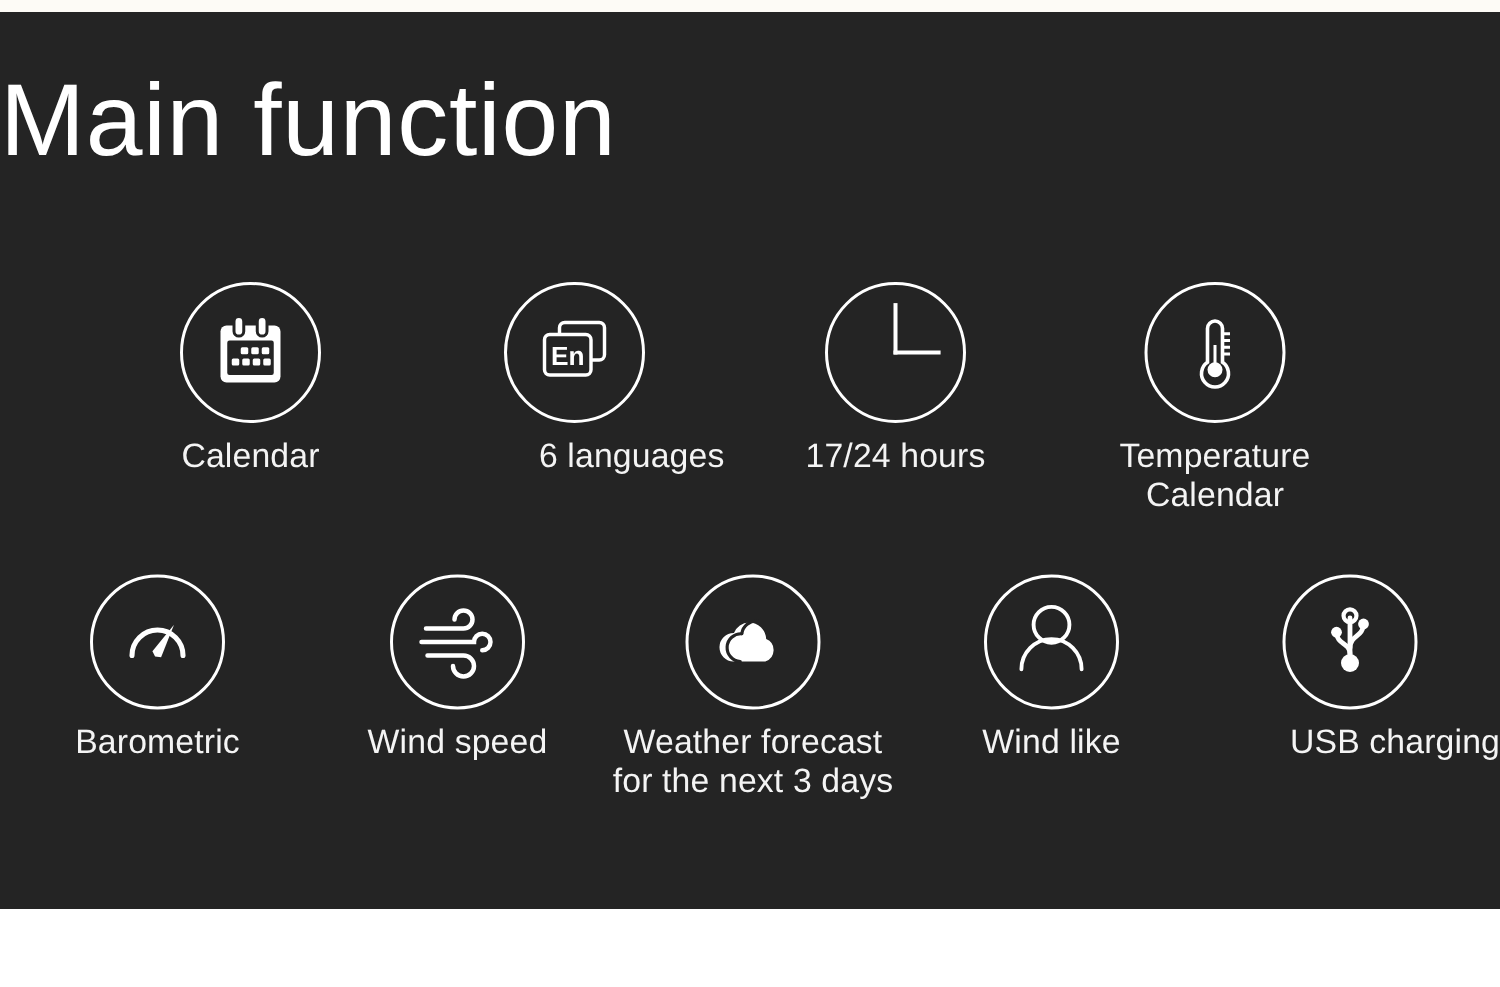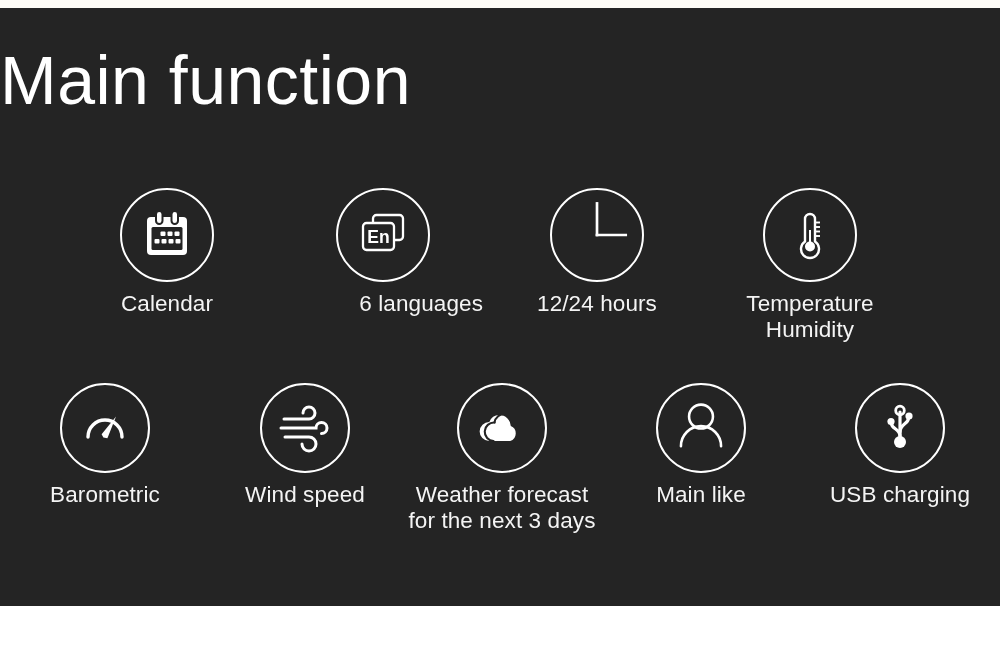--- a/index.html
+++ b/index.html
@@ -82,21 +82,21 @@
   .r1c2 { left: 283px; top: 180px; width: 200px; text-align: right; }
   .r1c3 { left: 497px; top: 180px; width: 200px; }
   .r1c4 { left: 710px; top: 180px; width: 200px; }
 
   
   .row2 .icon-circle { width: 90px; height: 90px; }
   .r2c1 { left: 5px;   top: 375px; width: 200px; }
   .r2c2 { left: 205px; top: 375px; width: 200px; }
   .r2c3 { left: 400px; top: 375px; width: 204px; }
   .r2c4 { left: 600px; top: 375px; width: 202px; }
-  .r2c5 { left: 800px; top: 375px; width: 200px; }
+  .r2c5 { left: 800px; top: 375px; width: 200px; text-align: right; }
 </style>
 </head>
 <body>
 
 <div id="app">
 
   <div class="top-band"></div>
 
   <div class="panel">
 
@@ -132,37 +132,37 @@
       <div class="feature-label">6 languages</div>
     </div>
 
     <div class="feature row1 r1c3">
       <div class="icon-circle">
         <svg width="94" height="94" viewBox="0 0 94 94">
           <line x1="47" y1="14" x2="47" y2="47" stroke="#ffffff" stroke-width="2.8" stroke-linecap="square"></line>
           <line x1="47" y1="47" x2="77" y2="47" stroke="#ffffff" stroke-width="2.8" stroke-linecap="square"></line>
         </svg>
       </div>
-      <div class="feature-label">12/24 hours</div>
+      <div class="feature-label">17/24 hours</div>
     </div>
 
     <div class="feature row1 r1c4">
       <div class="icon-circle">
         <svg width="54" height="54" viewBox="0 0 54 54">
           <path d="M22 33.5 V11 a5 5 0 0 1 10 0 V33.5 a9 9 0 1 1 -10 0 Z" fill="none" stroke="#ffffff" stroke-width="2.4"></path>
           <circle cx="27" cy="38.5" r="5" fill="#ffffff"></circle>
           <rect x="26" y="22" width="2" height="16" fill="#ffffff"></rect>
           <line x1="32" y1="14.5" x2="37" y2="14.5" stroke="#ffffff" stroke-width="1.9"></line>
           <line x1="32" y1="19" x2="37" y2="19" stroke="#ffffff" stroke-width="1.9"></line>
           <line x1="32" y1="23.5" x2="37" y2="23.5" stroke="#ffffff" stroke-width="1.9"></line>
           <line x1="32" y1="28" x2="37" y2="28" stroke="#ffffff" stroke-width="1.9"></line>
         </svg>
       </div>
       <div class="feature-label">Temperature
-Humidity</div>
+Calendar</div>
     </div>
 
     <div class="feature row2 r2c2">
       <div class="icon-circle">
         <svg width="58" height="58" viewBox="0 0 58 58">
           <path d="M8 20 H33 a6 6 0 1 0 -6 -6" fill="none" stroke="#ffffff" stroke-width="3" stroke-linecap="round"></path>
           <path d="M5 29 H40 a5.5 5.5 0 1 1 5.5 5.5" fill="none" stroke="#ffffff" stroke-width="3" stroke-linecap="round"></path>
           <path d="M9 38 H33 a7 7 0 1 1 -7 7" fill="none" stroke="#ffffff" stroke-width="3" stroke-linecap="round"></path>
         </svg>
       </div>
@@ -191,21 +191,21 @@
 for the next 3 days</div>
     </div>
 
     <div class="feature row2 r2c4">
       <div class="icon-circle">
         <svg width="90" height="90" viewBox="0 0 90 90">
           <circle cx="45" cy="33" r="12.5" fill="none" stroke="#ffffff" stroke-width="2.7"></circle>
           <path d="M24 64 a21 21 0 0 1 42 0" fill="none" stroke="#ffffff" stroke-width="2.7" stroke-linecap="round"></path>
         </svg>
       </div>
-      <div class="feature-label">Main like</div>
+      <div class="feature-label">Wind like</div>
     </div>
 
     <div class="feature row2 r2c5">
       <div class="icon-circle">
         <svg width="52" height="52" viewBox="0 0 52 52">
           <line x1="26" y1="10" x2="26" y2="41" stroke="#ffffff" stroke-width="3.2" stroke-linecap="round"></line>
           <circle cx="26" cy="8.5" r="4.3" fill="none" stroke="#ffffff" stroke-width="2.8"></circle>
           <path d="M26 30 C26 22 34 22 34.5 16.5" fill="none" stroke="#ffffff" stroke-width="3.2" stroke-linecap="round"></path>
           <circle cx="35" cy="14" r="3.6" fill="#ffffff"></circle>
           <path d="M26 34 C26 27 18 27 17.5 22" fill="none" stroke="#ffffff" stroke-width="3.2" stroke-linecap="round"></path>

